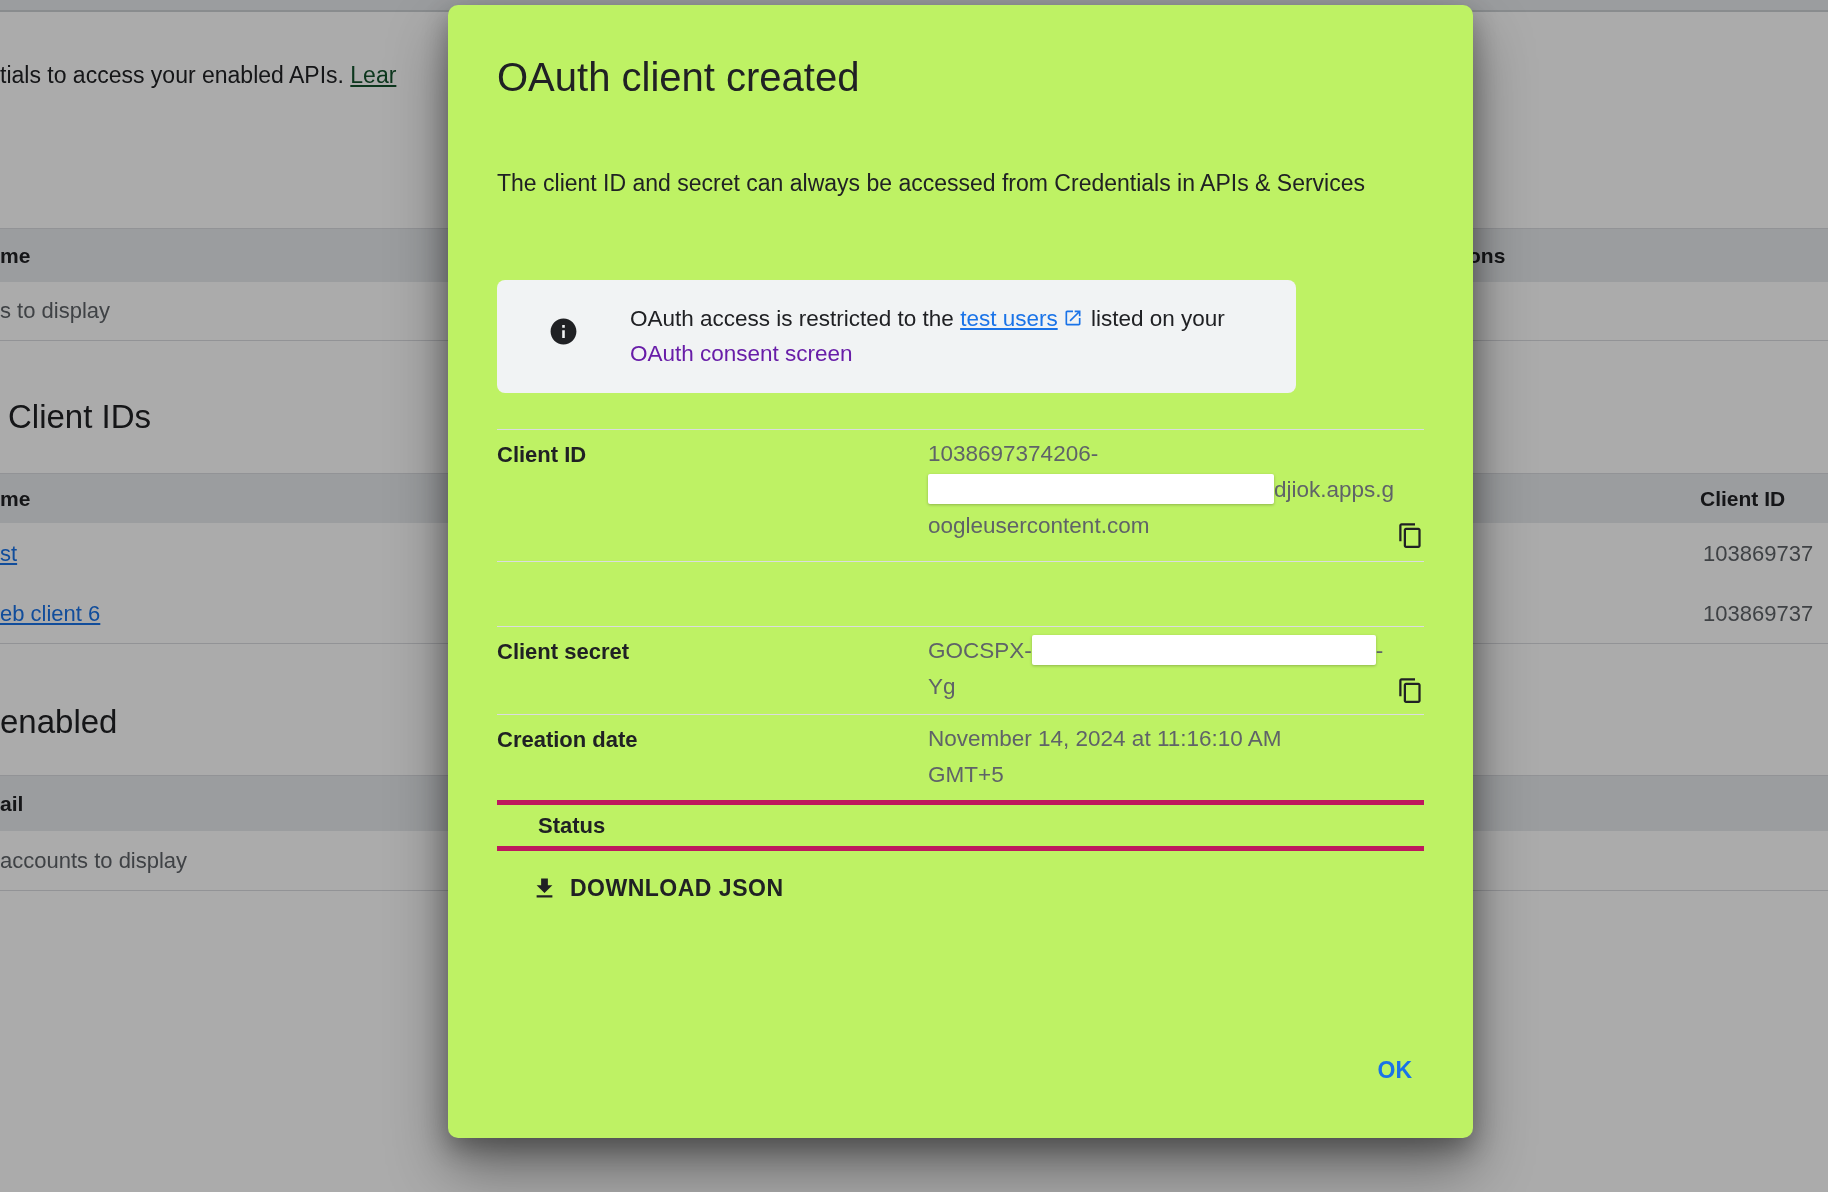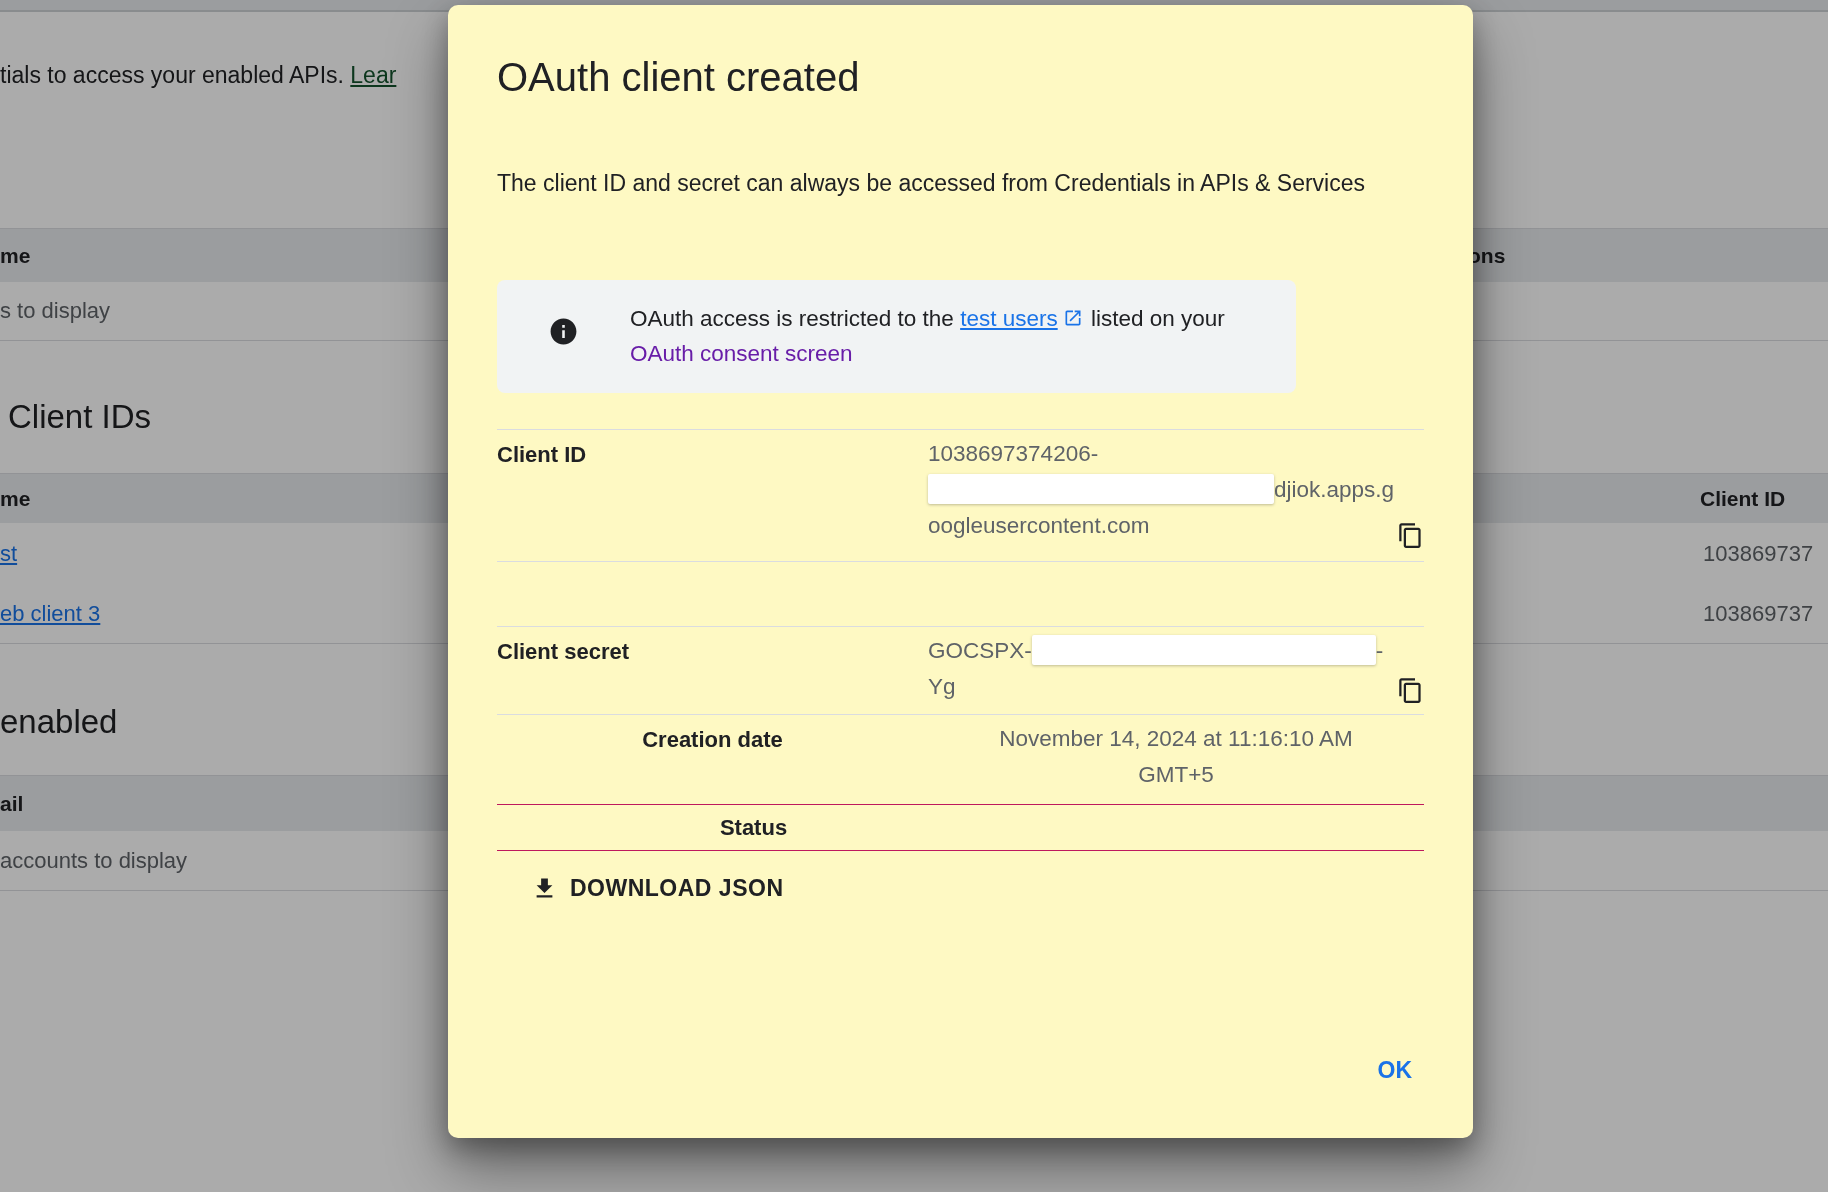--- a/index.html
+++ b/index.html
@@ -18,35 +18,35 @@
            font-size:22px;color:#5f6368;}
   .bg-h{font-size:33px;color:#202124;white-space:nowrap;}
   .cell-right{position:absolute;left:1700px;white-space:nowrap;}
   .vals{position:absolute;left:1703px;white-space:nowrap;color:#5f6368;}
   .bluelink{color:#1a73e8;text-decoration:underline;font-size:22px;cursor:pointer;}
 
   
   #scrim{position:absolute;inset:0;background:rgba(0,0,0,0.33);z-index:1;}
 
   
-  #modal{position:absolute;left:448px;top:5px;width:1025px;height:1133px;background:#fef9c3;border-radius:10px;
+  #modal{position:absolute;left:448px;top:5px;width:1025px;height:1133px;background:#bef264;border-radius:10px;
          z-index:2;box-shadow:0 30px 60px rgba(0,0,0,.40),0 10px 26px rgba(0,0,0,.30);}
   .m-title{left:49px;top:50px;font-size:40px;color:#202124;white-space:nowrap;}
   .m-desc{left:49px;top:157px;width:910px;font-size:23px;line-height:42px;color:#202124;}
   .notice{left:49px;top:275px;width:799px;height:113px;background:#f1f3f4;border-radius:8px;}
   .notice-icon{position:absolute;left:51px;top:36px;width:31px;height:31px;}
   .notice-text{position:absolute;left:133px;top:21px;font-size:22.5px;line-height:35px;color:#202124;}
   .n-link1{color:#1a73e8;text-decoration:underline;cursor:pointer;}
   .n-link2{color:#681da8;cursor:pointer;text-align:right;}
   .ext-icon{display:inline-block;width:20px;height:20px;vertical-align:-2px;margin-left:5px;margin-right:2px;}
 
   .rows{left:49px;top:424px;width:927px;}
   .mrow{position:relative;display:flex;box-sizing:border-box;}
   .r-borders-tb{border-top:1px solid #dadce0;border-bottom:1px solid #dadce0;}
-  .r-border-b{border-bottom:1px solid #be185d;text-align:center;}
+  .r-border-b{border-bottom:5px solid #be185d;}
   .r-label{width:431px;flex:none;font-weight:700;font-size:22px;color:#202124;padding-top:12px;}
   .r-value{flex:1;font-size:22.5px;line-height:36px;color:#5f6368;padding-top:6px;}
   .redact{display:inline-block;background:#fff;height:30px;border-radius:2px;vertical-align:middle;
           box-shadow:0 1px 3px rgba(0,0,0,.25);position:relative;top:-2px;}
   .copy-btn{position:absolute;right:0;width:27px;height:27px;cursor:pointer;background:none;border:none;padding:0;}
   .gap-row{height:64px;}
   .status-line{display:flex;align-items:center;gap:12px;padding-top:0;}
   .check-icon{width:27px;height:27px;flex:none;}
   .status-text{font-size:22.5px;color:#202124;}
 
@@ -79,21 +79,21 @@
 
     <div class="abs band" style="top:473px;height:50px;">
       <span>me</span>
       <span class="cell-right">Client ID</span>
     </div>
     <div class="abs rowline" style="top:523px;height:62px;">
       <span class="bluelink">st</span>
       <span class="vals">103869737</span>
     </div>
     <div class="abs rowline" style="top:585px;height:58px;">
-      <span class="bluelink">eb client 3</span>
+      <span class="bluelink">eb client 6</span>
       <span class="vals">103869737</span>
     </div>
 
     <div class="abs bg-h" style="left:0;top:703px;">enabled</div>
 
     <div class="abs band" style="top:775px;height:55px;">
       <span>ail</span>
     </div>
     <div class="abs rowline" style="top:831px;height:59px;">
       <span>accounts to display</span>

